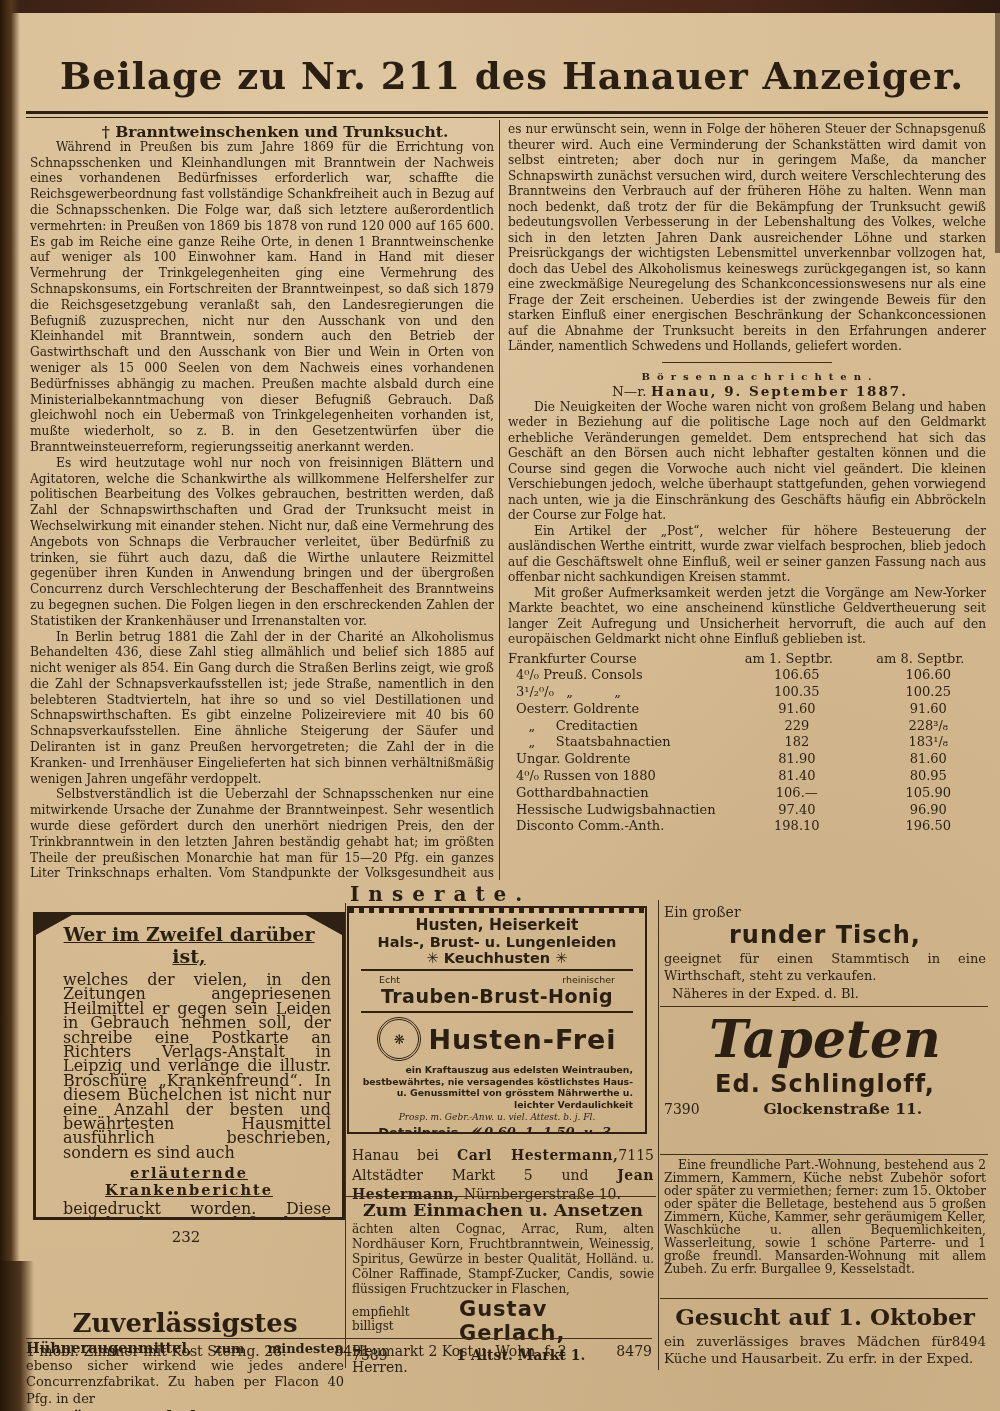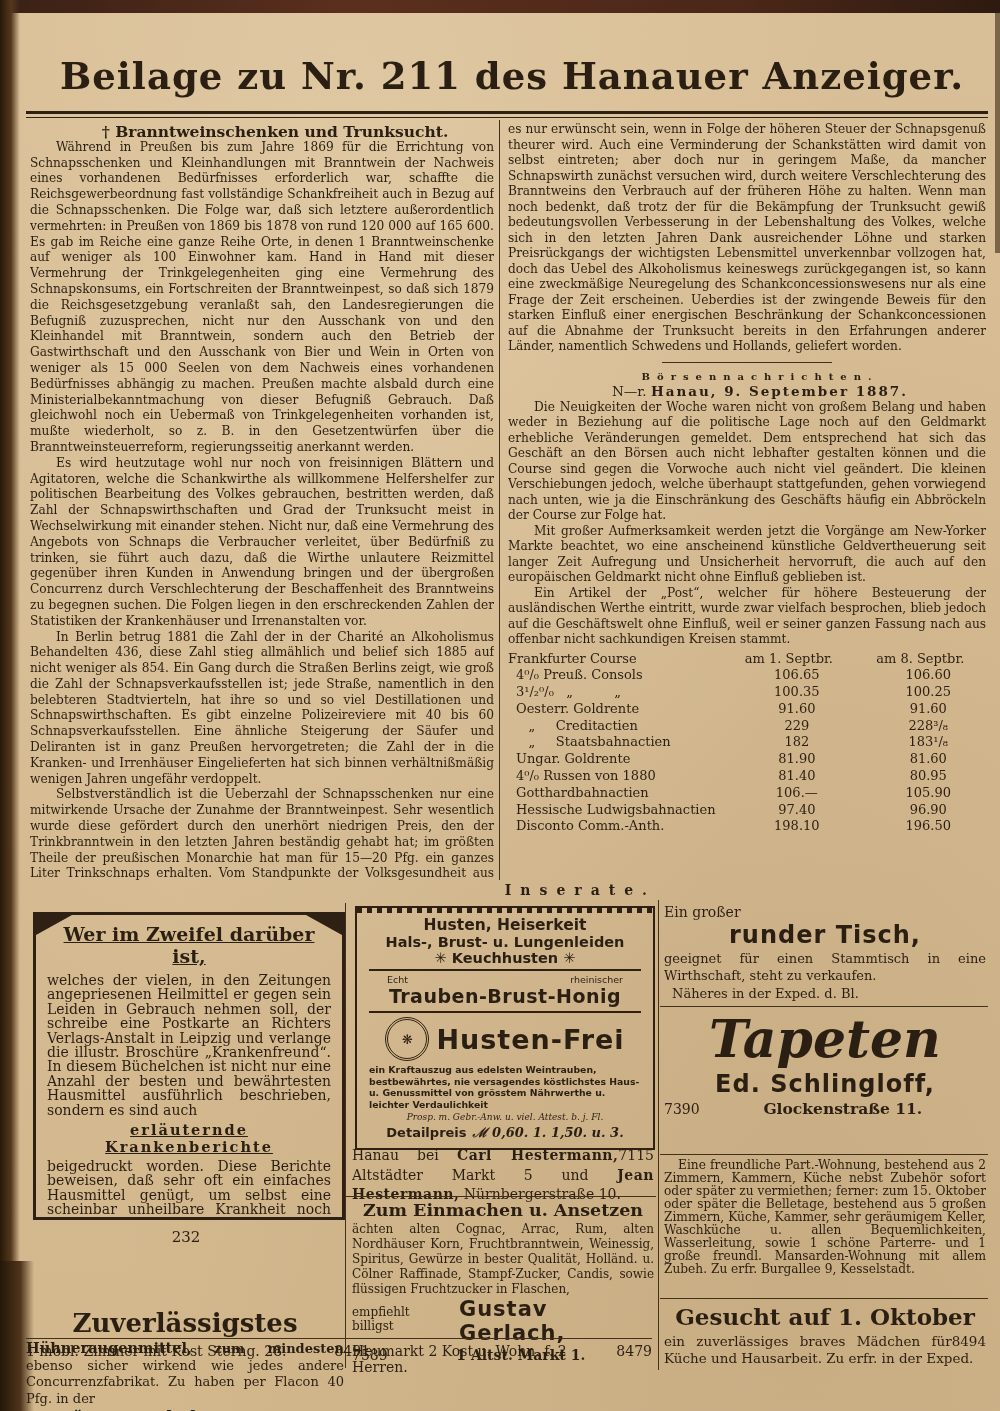--- a/index.html
+++ b/index.html
@@ -37,61 +37,61 @@
   .b-date{text-align:center;font-size:13.5px;margin:1px 0 2px;}
   .b-date b{letter-spacing:2px;}
 
   .courses{margin-top:3px;font-size:13px;}
   .c-hdr,.c-row{display:flex;line-height:16.8px;}
   .c-hdr span,.c-row span{display:block;}
   .c0{flex:0 0 45%;padding-left:8px;white-space:nowrap;}
   .c1,.c2{flex:0 0 27.5%;text-align:center;}
   .c-hdr .c0{padding-left:0;}
 
-  .inserate{position:absolute;left:350px;top:882px;width:306px;text-align:right;
-        font-weight:bold;font-size:14px;letter-spacing:9px;}
+  .inserate{position:absolute;left:350px;top:882px;width:306px;text-align:left;
+        font-weight:bold;font-size:20px;letter-spacing:9px;}
 
   
   .kf-box{position:absolute;left:33px;top:912px;width:284px;height:292px;
         border:3px solid #2e2012;padding:6px 11px 4px;overflow:hidden;}
   .kf-box::before,.kf-box::after{content:"";position:absolute;top:0;width:36px;height:20px;background:#2e2012;}
   .kf-box::before{left:0;clip-path:polygon(0 0,100% 0,0 100%);}
   .kf-box::after{right:0;clip-path:polygon(0 0,100% 0,100% 100%);}
   .kf-head{text-align:center;font-weight:bold;font-size:19px;text-decoration:underline;margin:2px 0 6px;}
-  .kf-body{font-size:14px;line-height:14.4px;text-align:justify;}
+  .kf-body{font-size:16px;line-height:14.4px;text-align:justify;margin-left:16px;}
   .kf-sub{text-align:center;font-weight:bold;font-size:14.5px;letter-spacing:2px;
         text-decoration:underline;margin:4px 0;}
   .kf-num{position:absolute;left:33px;top:1228px;width:306px;text-align:center;font-size:15px;}
   .hue{position:absolute;left:26px;top:1308px;width:318px;}
   .hue-head{text-align:center;font-weight:bold;font-size:26px;margin:0 0 2px;}
   .hue-body{font-size:13px;line-height:16.5px;text-align:justify;margin:0;}
   .hue-body b.lead{font-size:14.5px;}
   .hue-sig{display:flex;justify-content:flex-start;align-items:baseline;font-size:13.5px;margin-top:1px;}
   .hue-sig .sig{font-weight:bold;font-size:16px;letter-spacing:1px;}
   .bottom-line{position:absolute;display:flex;justify-content:space-between;
         font-size:14px;border-top:1px solid #40301c;padding-top:4px;}
   .bl-left{left:26px;top:1338px;width:344px;}
   .bl-mid{left:352px;top:1338px;width:300px;}
 
   
-  .husten-box{position:absolute;left:355px;top:906px;width:272px;height:212px;
-        border:2px solid #2e2012;padding:8px 12px 20px;overflow:hidden;text-align:center;
+  .husten-box{position:absolute;left:347px;top:906px;width:272px;height:212px;
+        border:2px solid #2e2012;padding:8px 12px 4px;overflow:hidden;text-align:center;
         font-family:"DejaVu Sans", sans-serif;}
   .husten-box::before{content:"";position:absolute;left:0;top:0;right:0;height:5px;
         background:repeating-linear-gradient(90deg,#2e2012 0 5px,transparent 5px 10px);}
   .hb-l1{font-weight:bold;font-size:15.5px;}
   .hb-l2{font-weight:bold;font-size:14.5px;}
   .hb-l3{font-weight:bold;font-size:14.5px;border-bottom:2px solid #2e2012;padding-bottom:3px;margin-bottom:3px;}
   .hb-echt{display:flex;justify-content:space-between;font-size:9.5px;padding:0 18px;text-align:right;}
   .hb-brand{font-weight:bold;font-size:19px;border-bottom:2px solid #2e2012;padding-bottom:4px;margin-bottom:4px;letter-spacing:.5px;}
   .hb-prod{display:flex;align-items:center;justify-content:center;gap:7px;margin:1px 0 3px;}
   .seal{width:38px;height:38px;border:3px double #2e2012;border-radius:50%;flex:0 0 auto;
         display:flex;align-items:center;justify-content:center;font-size:13px;color:#2e2012;}
   .hb-name{font-weight:bold;font-size:27px;letter-spacing:1px;}
-  .hb-body{font-weight:bold;font-size:9.3px;line-height:11.6px;text-align:left;}
+  .hb-body{font-weight:bold;font-size:9.3px;line-height:11.6px;text-align:right;}
   .hb-prosp{font-family:"DejaVu Serif",serif;font-style:italic;font-size:9px;margin-top:2px;}
   .hb-price{display:flex;align-items:baseline;justify-content:center;gap:6px;margin-top:1px;}
   .hb-price .lbl{font-size:13px;font-weight:bold;}
   .hb-price .val{font-style:italic;font-family:"DejaVu Serif",serif;font-size:13px;font-weight:bold;}
   .hest{position:absolute;left:352px;top:1132px;width:302px;font-size:14px;line-height:19.5px;text-align:justify;}
   .hest .sig{font-weight:bold;letter-spacing:.5px;}
   .hest .num{float:right;}
   .mid-rule{position:absolute;left:346px;top:1196px;width:310px;border-top:1px solid #40301c;}
   .einm{position:absolute;left:352px;top:1200px;width:302px;}
   .einm-head{text-align:center;font-weight:bold;font-size:17.5px;margin:0 0 2px;}
@@ -143,22 +143,22 @@
     <p>In Berlin betrug 1881 die Zahl der in der Charité an Alkoholismus Behandelten 436, diese Zahl stieg allmählich und belief sich 1885 auf nicht weniger als 854. Ein Gang durch die Straßen Berlins zeigt, wie groß die Zahl der Schnapsverkaufsstellen ist; jede Straße, namentlich in den belebteren Stadtvierteln, hat ihre so und so viel Destillationen und Schnapswirthschaften. Es gibt einzelne Polizeireviere mit 40 bis 60 Schnapsverkaufsstellen. Eine ähnliche Steigerung der Säufer und Deliranten ist in ganz Preußen hervorgetreten; die Zahl der in die Kranken- und Irrenhäuser Eingelieferten hat sich binnen verhältnißmäßig wenigen Jahren ungefähr verdoppelt.</p>
     <p>Selbstverständlich ist die Ueberzahl der Schnapsschenken nur eine mitwirkende Ursache der Zunahme der Branntweinpest. Sehr wesentlich wurde diese gefördert durch den unerhört niedrigen Preis, den der Trinkbranntwein in den letzten Jahren beständig gehabt hat; im größten Theile der preußischen Monarchie hat man für 15—20 Pfg. ein ganzes Liter Trinkschnaps erhalten. Vom Standpunkte der Volksgesundheit aus kann</p>
   </div>
 
   <div class="col col-right">
     <p class="noindent">es nur erwünscht sein, wenn in Folge der höheren Steuer der Schnapsgenuß theurer wird. Auch eine Verminderung der Schankstätten wird damit von selbst eintreten; aber doch nur in geringem Maße, da mancher Schnapswirth zunächst versuchen wird, durch weitere Verschlechterung des Branntweins den Verbrauch auf der früheren Höhe zu halten. Wenn man noch bedenkt, daß trotz der für die Bekämpfung der Trunksucht gewiß bedeutungsvollen Verbesserung in der Lebenshaltung des Volkes, welche sich in den letzten Jahren Dank ausreichender Löhne und starken Preisrückgangs der wichtigsten Lebensmittel unverkennbar vollzogen hat, doch das Uebel des Alkoholismus keineswegs zurückgegangen ist, so kann eine zweckmäßige Neuregelung des Schankconcessionswesens nur als eine Frage der Zeit erscheinen. Ueberdies ist der zwingende Beweis für den starken Einfluß einer energischen Beschränkung der Schankconcessionen auf die Abnahme der Trunksucht bereits in den Erfahrungen anderer Länder, namentlich Schwedens und Hollands, geliefert worden.</p>
     <div class="short-rule"></div>
     <p class="b-head">Börsennachrichten.</p>
     <p class="b-date"><span>N—r.</span> <b>Hanau, 9. September 1887.</b></p>
     <p>Die Neuigkeiten der Woche waren nicht von großem Belang und haben weder in Beziehung auf die politische Lage noch auf den Geldmarkt erhebliche Veränderungen gemeldet. Dem entsprechend hat sich das Geschäft an den Börsen auch nicht lebhafter gestalten können und die Course sind gegen die Vorwoche auch nicht viel geändert. Die kleinen Verschiebungen jedoch, welche überhaupt stattgefunden, gehen vorwiegend nach unten, wie ja die Einschränkung des Geschäfts häufig ein Abbröckeln der Course zur Folge hat.</p>
+    <p>Ein Artikel der „Post“, welcher für höhere Besteuerung der ausländischen Werthe eintritt, wurde zwar vielfach besprochen, blieb jedoch auf die Geschäftswelt ohne Einfluß, weil er seiner ganzen Fassung nach aus offenbar nicht sachkundigen Kreisen stammt.</p>
     <p>Mit großer Aufmerksamkeit werden jetzt die Vorgänge am New-Yorker Markte beachtet, wo eine anscheinend künstliche Geldvertheuerung seit langer Zeit Aufregung und Unsicherheit hervorruft, die auch auf den europäischen Geldmarkt nicht ohne Einfluß geblieben ist.</p>
-    <p>Ein Artikel der „Post“, welcher für höhere Besteuerung der ausländischen Werthe eintritt, wurde zwar vielfach besprochen, blieb jedoch auf die Geschäftswelt ohne Einfluß, weil er seiner ganzen Fassung nach aus offenbar nicht sachkundigen Kreisen stammt.</p>
     <div class="courses">
       <div class="c-hdr">
         <span class="c0">Frankfurter Course</span>
         <span class="c1">am 1. Septbr.</span>
         <span class="c2">am 8. Septbr.</span>
       </div>
       <div>
           <div class="c-row">
             <span class="c0">4⁰/₀ Preuß. Consols</span>
             <span class="c1">106.65</span>

